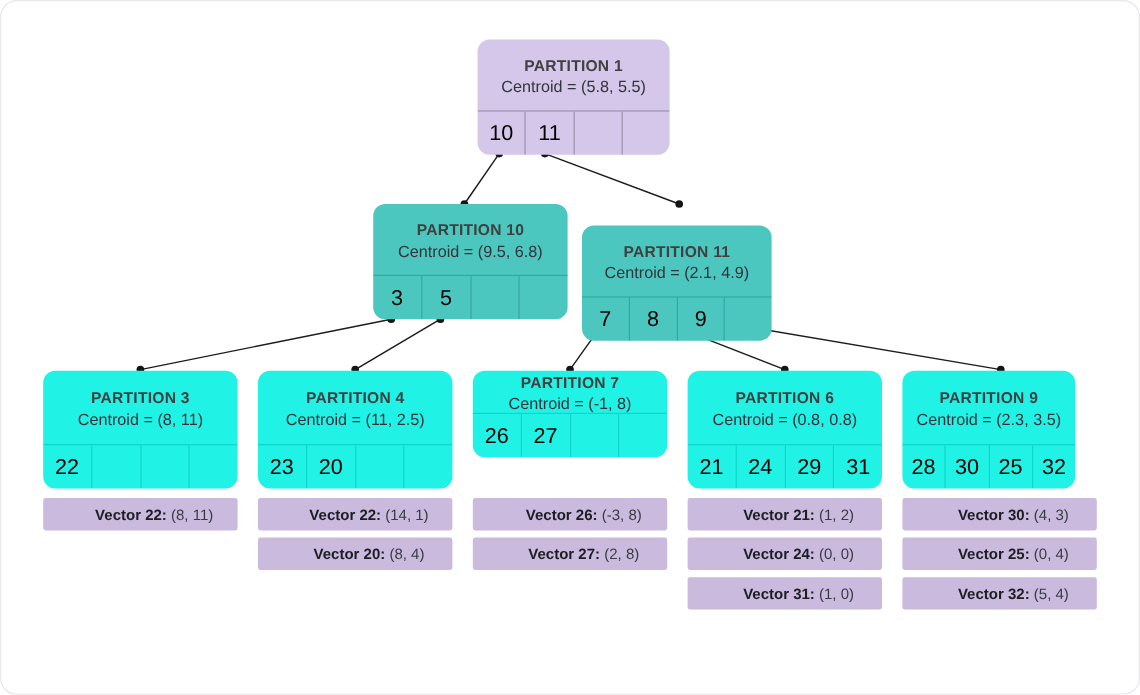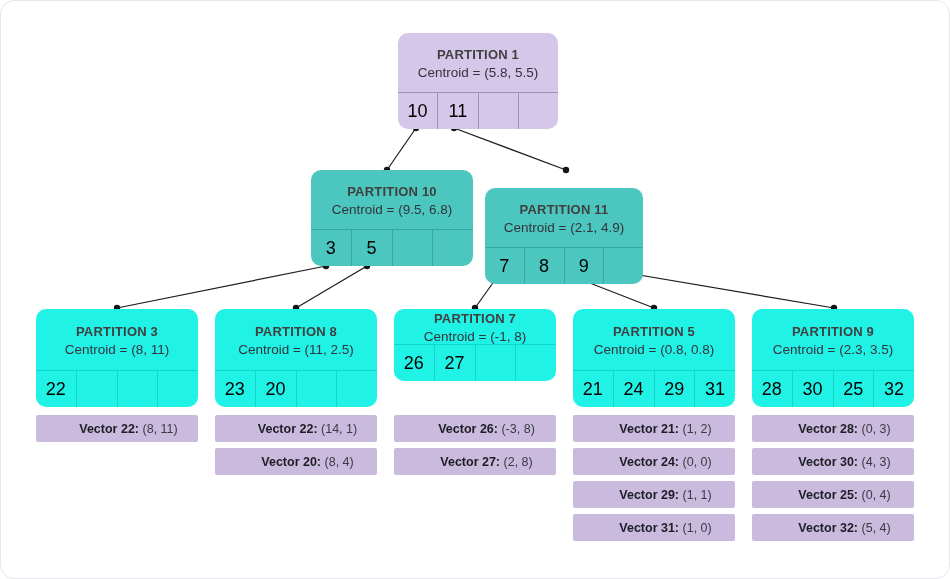--- a/index.html
+++ b/index.html
@@ -84,21 +84,21 @@
   .vec-label { font-weight: bold; color: #1d1d24; }
 
   
   #p1  { left: 397px; top: 32px;  width: 160px; height: 96px; }
   #p10 { left: 310px; top: 169px; width: 162px; height: 96px; }
   #p11 { left: 484px; top: 161px; width: 158px; height: 96px; margin-top: 26px; }
   #p3  { left: 35px;  top: 308px; width: 162px; height: 98px; }
   #p5  { left: 214px; top: 308px; width: 162px; height: 98px; }
   #p7  { left: 393px; top: 308px; width: 162px; height: 72px; }
   #p8  { left: 572px; top: 308px; width: 162px; height: 98px; }
-  #p9  { left: 751px; top: 308px; width: 162px; height: 98px; }
+  #p9  { left: 751px; top: 308px; width: 144px; height: 98px; }
   #v3  { left: 35px; }
   #v5  { left: 214px; }
   #v7  { left: 393px; text-align: center; }
   #v8  { left: 572px; }
   #v9  { left: 751px; }
 </style>
 </head>
 <body>
 
 <div class="canvas">
@@ -174,21 +174,21 @@
     <div class="p-cells">
       <div class="cell">22</div>
       <div class="cell"></div>
       <div class="cell"></div>
       <div class="cell"></div>
     </div>
   </div>
 
   <div id="p5" class="partition lvl3">
     <div class="p-head">
-      <div class="p-title">PARTITION 8</div>
+      <div class="p-title">PARTITION 4</div>
       <div class="p-centroid">Centroid = (11, 2.5)</div>
     </div>
     <div class="p-cells">
       <div class="cell">23</div>
       <div class="cell">20</div>
       <div class="cell"></div>
       <div class="cell"></div>
     </div>
   </div>
 
@@ -200,21 +200,21 @@
     <div class="p-cells">
       <div class="cell">26</div>
       <div class="cell">27</div>
       <div class="cell"></div>
       <div class="cell"></div>
     </div>
   </div>
 
   <div id="p8" class="partition lvl3">
     <div class="p-head">
-      <div class="p-title">PARTITION 5</div>
+      <div class="p-title">PARTITION 6</div>
       <div class="p-centroid">Centroid = (0.8, 0.8)</div>
     </div>
     <div class="p-cells">
       <div class="cell">21</div>
       <div class="cell">24</div>
       <div class="cell">29</div>
       <div class="cell">31</div>
     </div>
   </div>
 
@@ -241,24 +241,22 @@
   </div>
 
   <div id="v7" class="vec-col">
     <div class="vec-row"><span class="vec-label">Vector 26:</span><span> </span><span class="vec-value">(-3, 8)</span></div>
     <div class="vec-row"><span class="vec-label">Vector 27:</span><span> </span><span class="vec-value">(2, 8)</span></div>
   </div>
 
   <div id="v8" class="vec-col">
     <div class="vec-row"><span class="vec-label">Vector 21:</span><span> </span><span class="vec-value">(1, 2)</span></div>
     <div class="vec-row"><span class="vec-label">Vector 24:</span><span> </span><span class="vec-value">(0, 0)</span></div>
-    <div class="vec-row"><span class="vec-label">Vector 29:</span><span> </span><span class="vec-value">(1, 1)</span></div>
     <div class="vec-row"><span class="vec-label">Vector 31:</span><span> </span><span class="vec-value">(1, 0)</span></div>
   </div>
 
   <div id="v9" class="vec-col">
-    <div class="vec-row"><span class="vec-label">Vector 28:</span><span> </span><span class="vec-value">(0, 3)</span></div>
     <div class="vec-row"><span class="vec-label">Vector 30:</span><span> </span><span class="vec-value">(4, 3)</span></div>
     <div class="vec-row"><span class="vec-label">Vector 25:</span><span> </span><span class="vec-value">(0, 4)</span></div>
     <div class="vec-row"><span class="vec-label">Vector 32:</span><span> </span><span class="vec-value">(5, 4)</span></div>
   </div>
 
 </div>
 
 </body></html>

